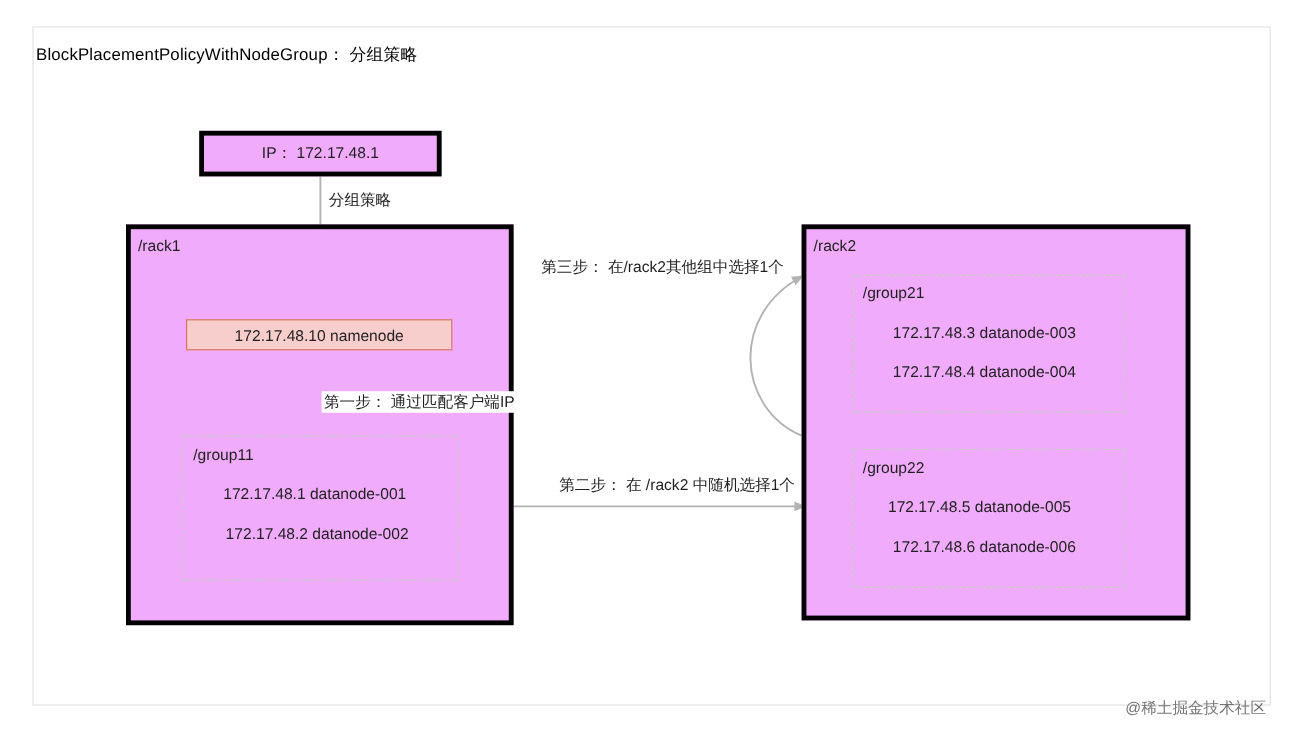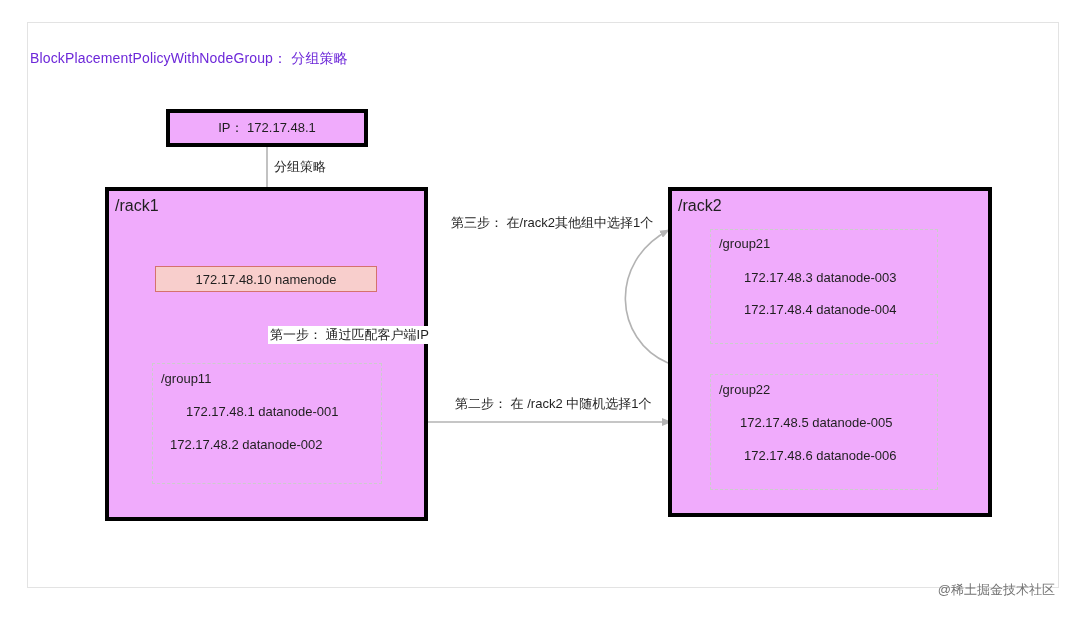--- a/index.html
+++ b/index.html
@@ -25,43 +25,43 @@
     width: 1032px;
     height: 566px;
     border: 1px solid #e3e3e3;
     background: #ffffff;
     box-sizing: border-box;
   }
 
   #diagram-title {
     position: absolute;
     left: 30px;
-    top: 50px;
+    top: 37px;
     font-size: 14px;
     letter-spacing: 0.15px;
-    color: #6d28d9;
+    color: #000000;
     white-space: nowrap;
   }
 
   
   .solid-box {
     position: absolute;
     box-sizing: border-box;
     border: 4px solid #000000;
     background: #f0abfc;
   }
   .dashed-box {
     position: absolute;
     box-sizing: border-box;
     border: 1px dashed #cccccc;
     background: transparent;
   }
   .rack-label {
     position: absolute;
-    font-size: 16px;
+    font-size: 13px;
     color: #1f1f1f;
     font-weight: 400;
     white-space: nowrap;
   }
   .group-label {
     position: absolute;
     font-size: 13px;
     color: #1f1f1f;
     white-space: nowrap;
   }
@@ -125,21 +125,21 @@
   .edge-label {
     position: absolute;
     font-size: 13px;
     color: #1f1f1f;
     white-space: nowrap;
     background: #ffffff;
     padding: 0 2px;
   }
   #label-upload { left: 272px; top: 158px; }
   #label-step1  { left: 268px; top: 326px; }
-  #label-step2  { left: 453px; top: 395px; }
+  #label-step2  { left: 464px; top: 395px; }
   #label-step3  { left: 449px; top: 214px; }
 
   
   #arrow-layer {
     position: absolute;
     left: 0; top: 0;
     width: 1088px;
     height: 617px;
     pointer-events: none;
   }
@@ -184,21 +184,21 @@
 <div class="solid-box" id="rack1-box"></div>
 <div class="rack-label" id="rack1-label">/rack1</div>
 
 <div id="namenode-box">
   <span class="txt">172.17.48.10  namenode</span>
 </div>
 
 <div class="dashed-box" id="group11-box"></div>
 <div class="group-label" id="group11-label">/group11</div>
 <div class="node-row" style="left:186px; top:404px;">172.17.48.1 datanode-001</div>
-<div class="node-row" style="left:170px; top:437px;">172.17.48.2 datanode-002</div>
+<div class="node-row" style="left:188px; top:437px;">172.17.48.2 datanode-002</div>
 
 <div class="solid-box" id="rack2-box"></div>
 <div class="rack-label" id="rack2-label">/rack2</div>
 
 <div class="dashed-box" id="group21-box"></div>
 <div class="group-label" id="group21-label">/group21</div>
 <div class="node-row" style="left:744px; top:270px;">172.17.48.3 datanode-003</div>
 <div class="node-row" style="left:744px; top:302px;">172.17.48.4 datanode-004</div>
 
 <div class="dashed-box" id="group22-box"></div>

